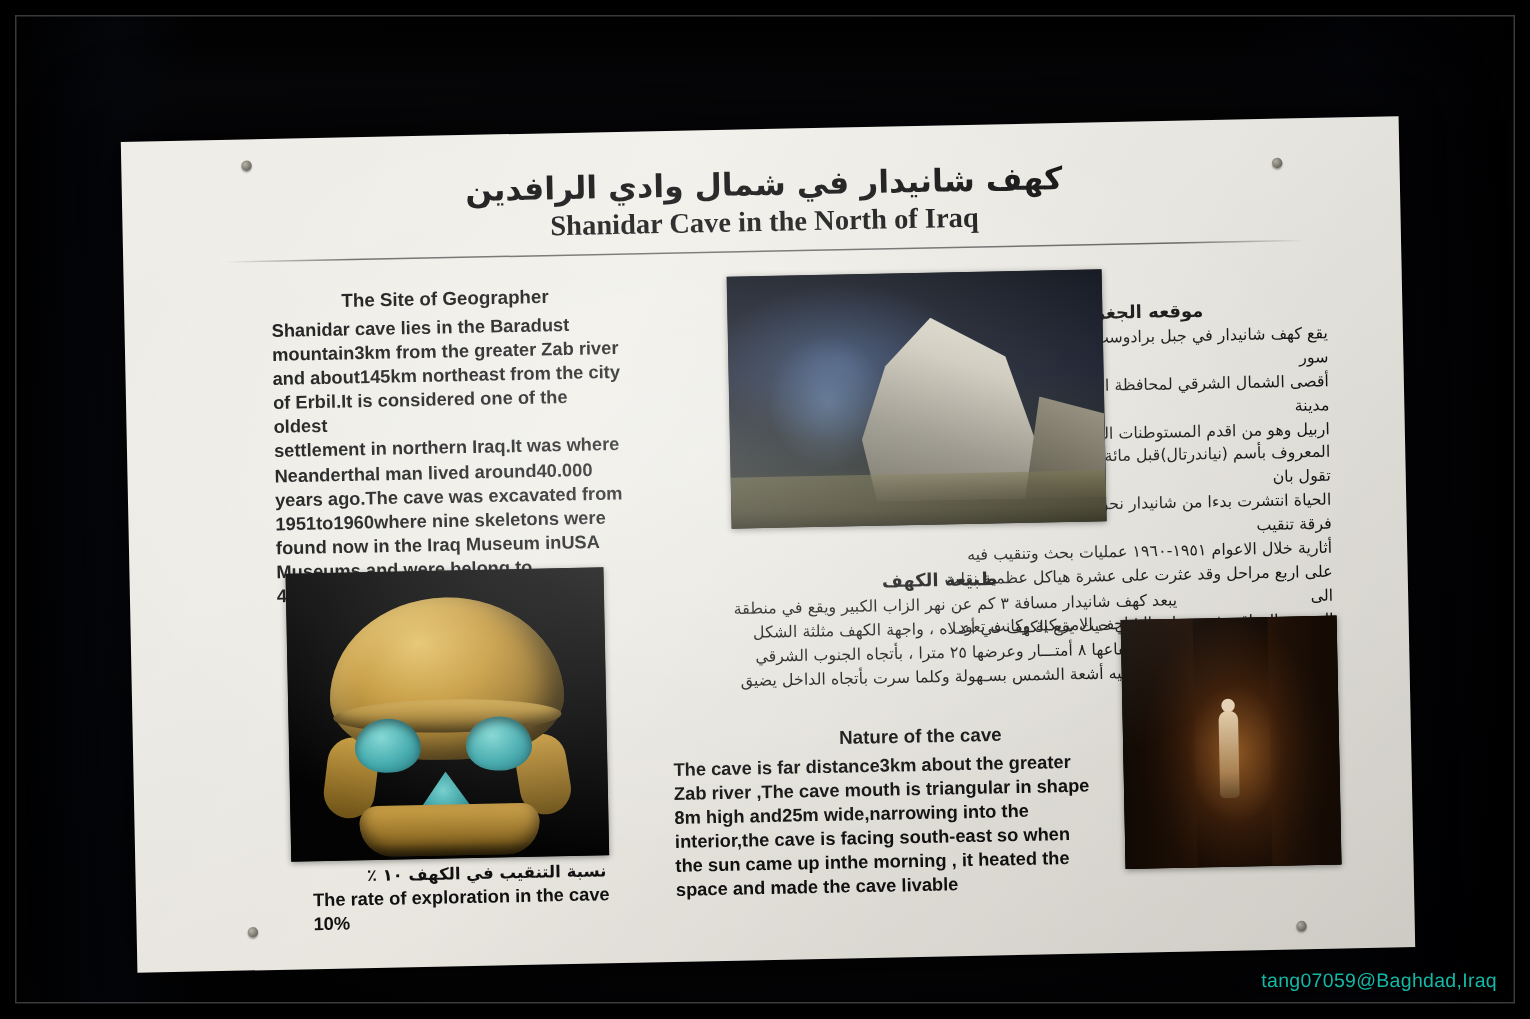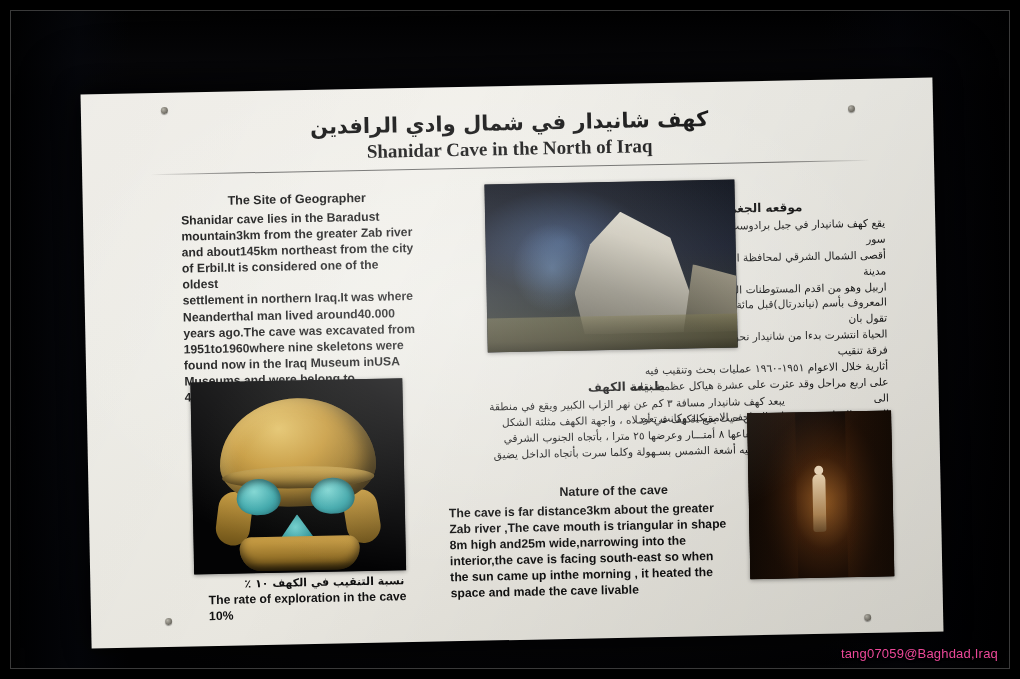--- a/index.html
+++ b/index.html
@@ -320,21 +320,21 @@
     background: linear-gradient(270deg, #140b04 0%, rgba(70,35,12,0.3) 100%);
   }
 
   
   #watermark {
     position: absolute;
     right: 22px;
     bottom: 18px;
     font-family: "Liberation Sans", sans-serif;
     font-size: 13px;
-    color: #ec4899;
+    color: #14b8a6;
     letter-spacing: 0.2px;
     z-index: 45;
     text-shadow: 0 1px 2px rgba(0,0,0,0.9);
   }
 </style>
 </head>
 <body>
 
 <div id="photo">
 

